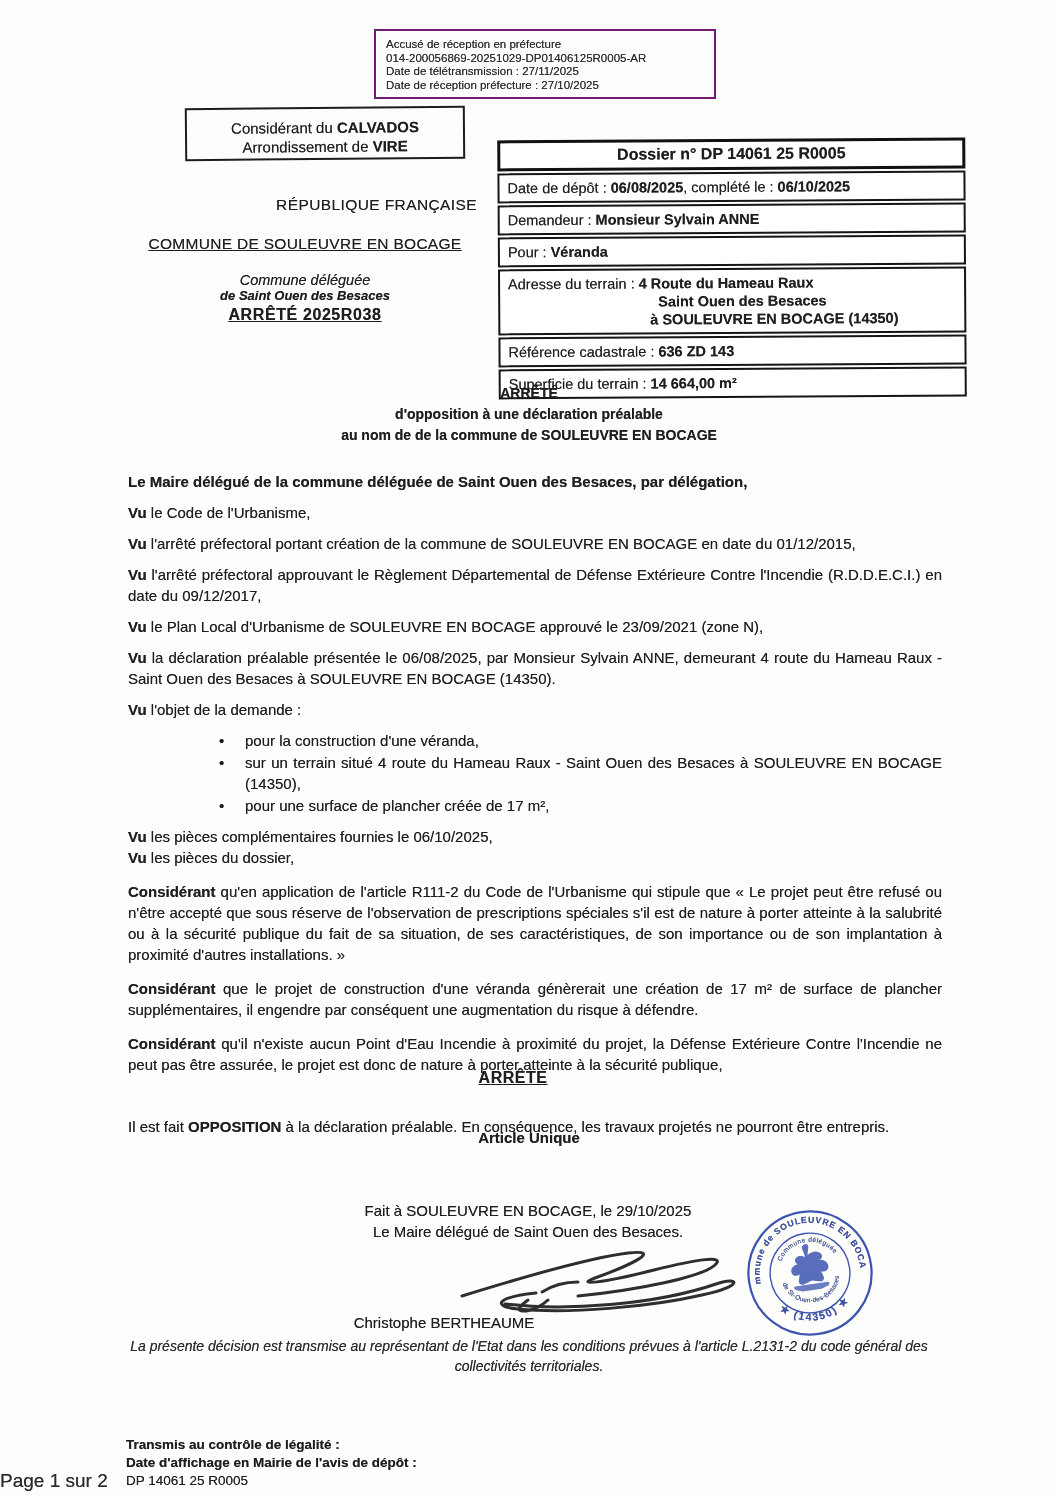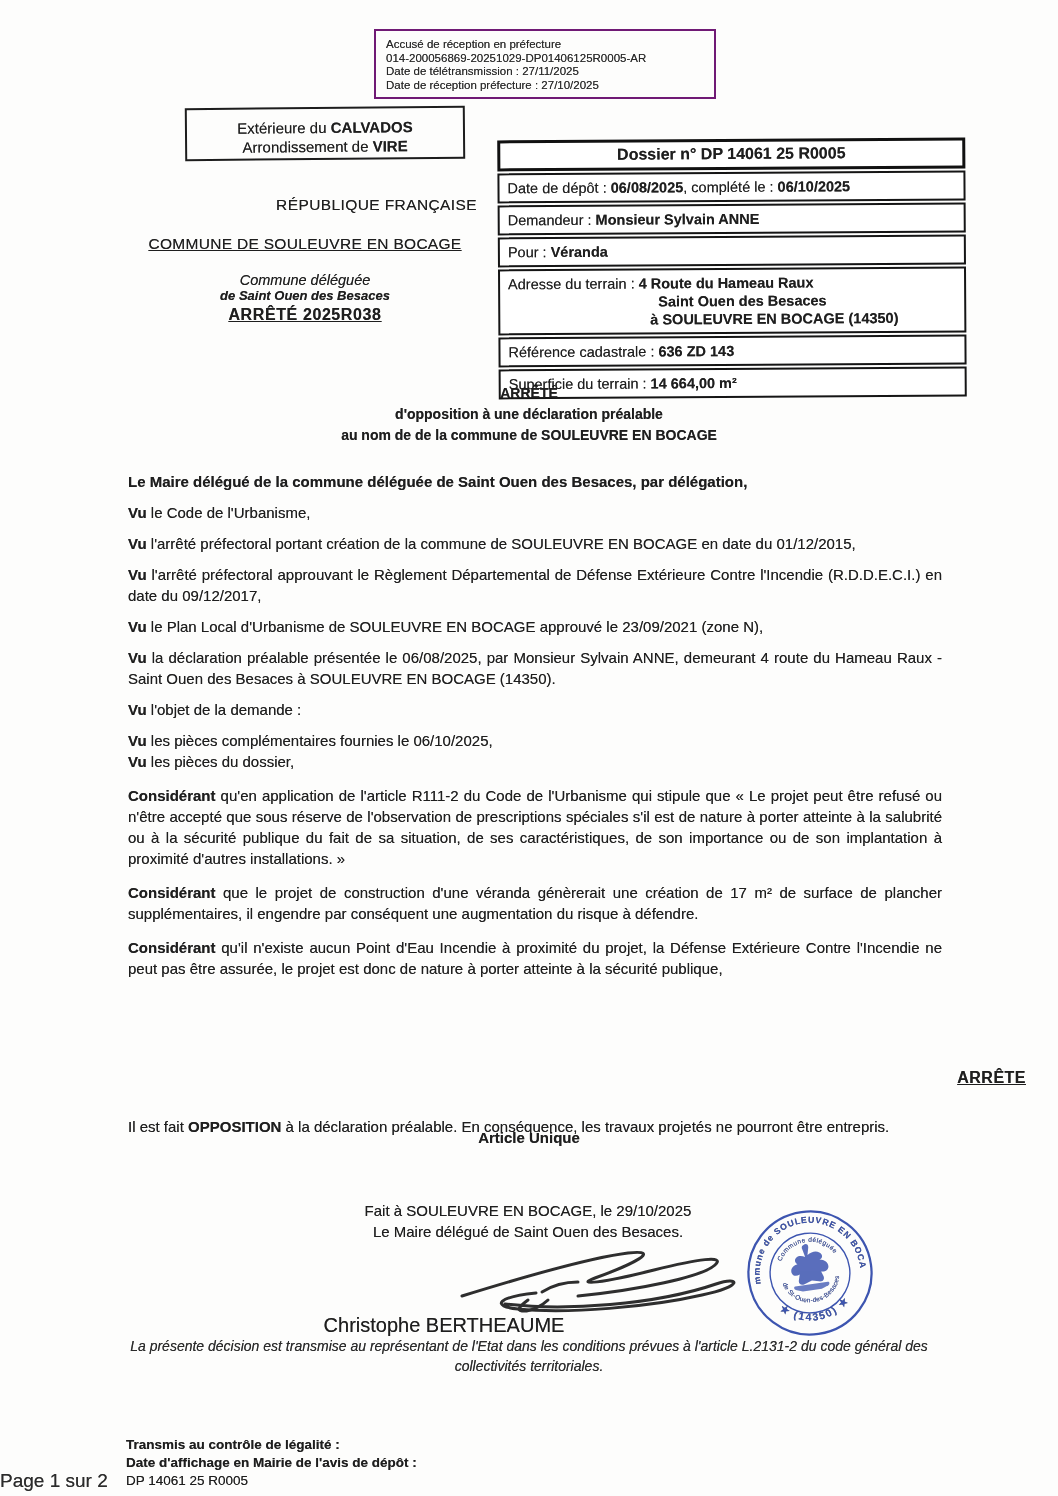--- a/index.html
+++ b/index.html
@@ -37,50 +37,50 @@
   
   .bodytext{left:128px;top:471px;width:814px;font-size:15px;line-height:21px;}
   .bodytext p{margin:0 0 10px 0;}
   .bodytext p.just{text-align:justify;}
   .bodytext p.tight{margin-bottom:0;}
   .bodytext ul{margin:1px 0 10px 0;padding-left:117px;list-style:none;}
   .bodytext li{position:relative;margin-bottom:1px;text-align:justify;}
   .bodytext li::before{content:"•";position:absolute;left:-26px;top:0;}
   .gapafter{margin-bottom:13px !important;}
   
-  .arrete-head{left:0;top:1069px;width:1026px;text-align:right;font-size:16px;
+  .arrete-head{left:0;top:1069px;width:1026px;text-align:center;font-size:16px;
     font-weight:700;text-decoration:underline;letter-spacing:.5px;}
   .article-head{left:0;top:1129px;width:1058px;text-align:center;font-size:15px;font-weight:700;}
   .opposition{left:128px;top:1116px;width:814px;font-size:15px;line-height:21px;}
   
   .faitline{left:0;top:1200px;width:1058px;text-align:center;font-size:15px;line-height:21px;}
   .faitline .inner{display:inline-block;transform:translateX(-1px);}
   .sigwrap{left:450px;top:1232px;width:310px;height:95px;}
   .stamp{left:745px;top:1208px;width:130px;height:130px;}
-  .signame{left:0;top:1314px;width:1058px;text-align:center;font-size:20px;}
+  .signame{left:0;top:1314px;width:1058px;text-align:center;font-size:15px;}
   .signame .inner{display:inline-block;transform:translateX(-85px);}
   .transmission{left:114px;top:1336px;width:830px;text-align:center;font-style:italic;
     font-size:14px;line-height:20px;color:#2b2b2b;}
   
   .footer{left:126px;top:1436px;width:700px;font-size:13.5px;line-height:18px;}
   .pagenum{left:0;top:1470px;width:935px;text-align:left;font-size:19px;color:#2b2b2b;}
   :root{--stamp-color:#3d55b0;}
 </style>
 </head>
 <body>
 
 <div class="abs reception">
   <div>Accusé de réception en préfecture</div>
   <div>014-200056869-20251029-DP01406125R0005-AR</div>
   <div>Date de télétransmission : 27/11/2025</div>
   <div>Date de réception préfecture : 27/10/2025</div>
 </div>
 
 <div class="abs deptbox">
-  <div><span>Extérieure du </span><b>CALVADOS</b></div>
+  <div><span>Considérant du </span><b>CALVADOS</b></div>
   <div><span>Arrondissement de </span><b>VIRE</b></div>
 </div>
 
 <div class="abs leftcol">
   <div class="republic">RÉPUBLIQUE FRANÇAISE</div>
   <div class="commune">COMMUNE DE SOULEUVRE EN BOCAGE</div>
   <div class="deleg1">Commune déléguée</div>
   <div class="deleg2">de Saint Ouen des Besaces</div>
   <div class="arrnum">ARRÊTÉ 2025R038</div>
 </div>
@@ -106,20 +106,25 @@
 </div>
 
 <div class="abs bodytext">
   <p style="font-weight:700">Le Maire délégué de la commune déléguée de Saint Ouen des Besaces, par délégation,</p>
   <p><b>Vu</b><span> le Code de l'Urbanisme,</span></p>
   <p><b>Vu</b><span> l'arrêté préfectoral portant création de la commune de SOULEUVRE EN BOCAGE en date du 01/12/2015,</span></p>
   <p class="just"><b>Vu</b><span> l'arrêté préfectoral approuvant le Règlement Départemental de Défense Extérieure Contre l'Incendie (R.D.D.E.C.I.) en date du 09/12/2017,</span></p>
   <p><b>Vu</b><span> le Plan Local d'Urbanisme de SOULEUVRE EN BOCAGE approuvé le 23/09/2021 (zone N),</span></p>
   <p class="just"><b>Vu</b><span> la déclaration préalable présentée le 06/08/2025, par Monsieur Sylvain ANNE, demeurant 4 route du Hameau Raux - Saint Ouen des Besaces à SOULEUVRE EN BOCAGE (14350).</span></p>
   <p><b>Vu</b><span> l'objet de la demande :</span></p>
+  <ul>
+    <li>pour la construction d'une véranda,</li>
+    <li>sur un terrain situé 4 route du Hameau Raux - Saint Ouen des Besaces à SOULEUVRE EN BOCAGE (14350),</li>
+    <li>pour une surface de plancher créée de 17 m²,</li>
+  </ul>
   <p class="tight"><b>Vu</b><span> les pièces complémentaires fournies le 06/10/2025,</span></p>
   <p class="gapafter"><b>Vu</b><span> les pièces du dossier,</span></p>
   <p class="just gapafter"><b>Considérant</b><span> qu'en application de l'article R111-2 du Code de l'Urbanisme qui stipule que « Le projet peut être refusé ou n'être accepté que sous réserve de l'observation de prescriptions spéciales s'il est de nature à porter atteinte à la salubrité ou à la sécurité publique du fait de sa situation, de ses caractéristiques, de son importance ou de son implantation à proximité d'autres installations. »</span></p>
   <p class="just gapafter"><b>Considérant</b><span> que le projet de construction d'une véranda génèrerait une création de 17 m² de surface de plancher supplémentaires, il engendre par conséquent une augmentation du risque à défendre.</span></p>
   <p class="just"><b>Considérant</b><span> qu'il n'existe aucun Point d'Eau Incendie à proximité du projet, la Défense Extérieure Contre l'Incendie ne peut pas être assurée, le projet est donc de nature à porter atteinte à la sécurité publique,</span></p>
 </div>
 
 <div class="abs arrete-head">ARRÊTE</div>
 <div class="abs article-head">Article Unique</div>
 <div class="abs opposition"><span>Il est fait </span><b>OPPOSITION</b><span> à la déclaration préalable. En conséquence, les travaux projetés ne pourront être entrepris.</span></div>

